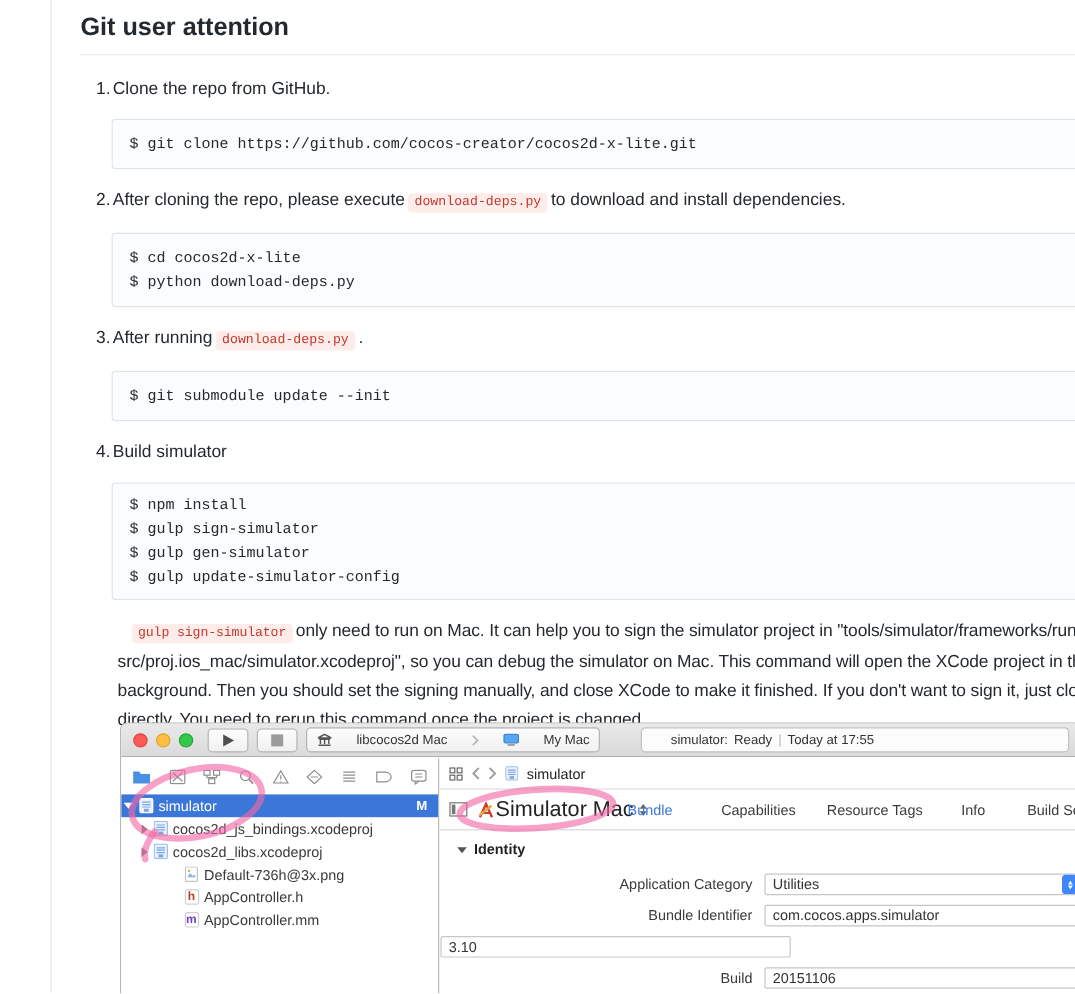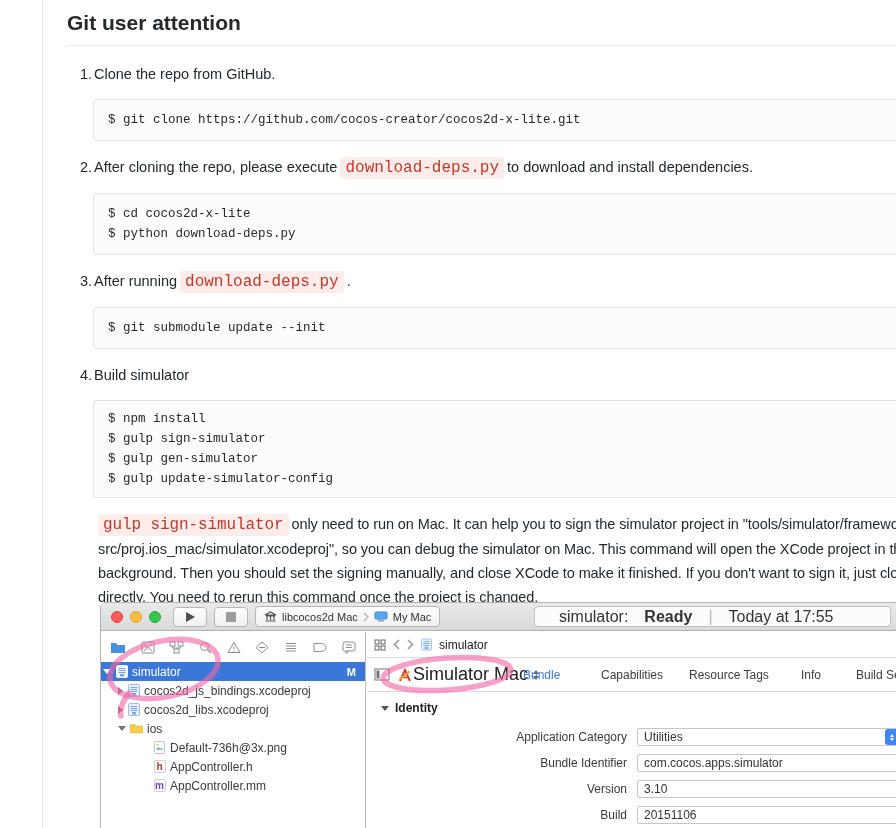--- a/index.html
+++ b/index.html
@@ -7,21 +7,21 @@
   .page { position:relative; width:896px; height:828px; overflow:hidden; background:#fff;
           font-family:"Liberation Sans", sans-serif; color:#24292e; }
   .md-border { position:absolute; left:42px; top:0; bottom:0; border-left:1px solid #e8e8e8; }
   .content { position:absolute; left:67px; top:0; width:1010px; }
 
   h1.title { font-size:21px; font-weight:700; color:#24292e;
              padding:11px 0 10px; border-bottom:1px solid #e9ebee; margin-bottom:16px; width:1010px; }
 
   .li { font-size:14.5px; line-height:24px; color:#24292e; margin-bottom:13px; white-space:nowrap; }
   .li .num { display:inline-block; margin-left:13px; width:14px; }
-  .chip { font-family:"Liberation Mono", monospace; font-size:16px; color:#c0392b;
+  .chip { font-family:"Liberation Mono", monospace; font-size:11px; color:#c0392b;
           background:#fdecea; border-radius:3px; padding:2px 5px; margin:0 3px; }
   .codeblock { margin-left:26px; width:905px; background:#fbfcfd; border:1px solid #e2e5e8;
                border-radius:3px; padding:10px 14px; margin-bottom:14px; }
   .codeblock .cline { font-family:"Liberation Mono", monospace; font-size:12.5px; line-height:20px;
                       color:#24292e; white-space:pre; }
   .cb4 { padding:8px 14px; }
 
   .note { margin-left:31px; margin-top:3px; font-size:14.5px; letter-spacing:-0.1px;
           line-height:24px; color:#24292e; }
   .note .nline { white-space:nowrap; }
@@ -38,26 +38,26 @@
   .tl.red { background:#fc5b57; border:1px solid #e2423e; }
   .tl.yel { background:#fdbe41; border:1px solid #e0a32e; }
   .tl.grn { background:#34c84a; border:1px solid #23a83a; }
   .tb-btn { width:34px; height:20px; background:linear-gradient(#fdfdfd,#f0f0f0);
             border:1px solid #b7b7b7; border-radius:4px; display:flex; align-items:center;
             justify-content:center; margin-right:7px; }
   .play-tri { width:0; height:0; border-left:9px solid #4e4e4e; border-top:5.5px solid transparent;
               border-bottom:5.5px solid transparent; }
   .stop-sq { width:10px; height:10px; background:#9b9b9b; }
   .scheme { height:21px; background:linear-gradient(#fdfdfd,#f1f1f1); border:1px solid #b7b7b7;
-            border-radius:4px; display:flex; align-items:center; gap:5px; padding:0 8px;
+            border-radius:4px; display:flex; align-items:center; gap:20px; padding:0 8px;
             font-size:11px; color:#333; white-space:nowrap; }
   .status { position:absolute; left:433px; top:3px; width:357px; height:21px; background:#fcfcfc;
             border:1px solid #c2c2c2; border-radius:4px; display:flex; align-items:center;
-            font-size:16px; color:#333; padding-left:24px; gap:16px; white-space:nowrap; }
-  .status .bold { font-weight:700; }
+            font-size:11px; color:#333; padding-left:24px; gap:5px; white-space:nowrap; }
+  .status .bold { font-weight:400; }
   .status .div { color:#b5b5b5; }
 
   .xc-sidebar { position:absolute; left:0; top:29px; width:265px; bottom:0; background:#fff;
                 border-right:1px solid #b9b9b9; overflow:hidden; }
   .navicons { height:30px; display:flex; align-items:center; padding:0 9px;
               justify-content:space-between; }
   .navicons svg { display:block; }
   .tree { }
   .trow { height:19px; display:flex; align-items:center; font-size:12px; color:#3a3a3a;
           white-space:nowrap; position:relative; }
@@ -146,21 +146,21 @@
     </div>
 
     <div class="codeblock cb4">
       <div class="cline">$ npm install</div>
       <div class="cline">$ gulp sign-simulator</div>
       <div class="cline">$ gulp gen-simulator</div>
       <div class="cline">$ gulp update-simulator-config</div>
     </div>
 
     <div class="note">
-      <div class="nline"><span class="chip" style="margin-left:0;">gulp sign-simulator</span><span>only need to run on Mac. It can help you to sign the simulator project in "tools/simulator/frameworks/runtime-</span></div>
+      <div class="nline"><span class="chip" style="margin-left:12px;">gulp sign-simulator</span><span>only need to run on Mac. It can help you to sign the simulator project in "tools/simulator/frameworks/runtime-</span></div>
       <div class="nline">src/proj.ios_mac/simulator.xcodeproj", so you can debug the simulator on Mac. This command will open the XCode project in the</div>
       <div class="nline">background. Then you should set the signing manually, and close XCode to make it finished. If you don't want to sign it, just close it</div>
       <div class="nline">directly. You need to rerun this command once the project is changed.</div>
     </div>
   </div>
 
   <div class="xcode">
 
     <div class="xc-toolbar">
       <div class="traffic">
@@ -263,29 +263,20 @@
         <div class="trow ind1">
           <span class="disc-right"></span>
           <span class="ticon">
               <svg width="12" height="13" viewBox="0 0 12 13">
                 <rect x="0.5" y="0.5" width="11" height="12" rx="1.5" fill="#eaf2fd" stroke="#9fbde9"></rect>
                 <path d="M2.5 3.5 h7 M2.5 5.5 h7 M2.5 7.5 h7" stroke="#7aa7e8"></path>
                 <rect x="4" y="9" width="4" height="2.5" fill="#7aa7e8"></rect>
               </svg>
             </span>
           <span>cocos2d_libs.xcodeproj</span>
-        </div>
-        <div class="trow ind1">
-          <span class="disc-down"></span>
-          <span class="ticon">
-              <svg width="14" height="11" viewBox="0 0 14 11">
-                <path d="M0.5 1.5 h5 l1 1.5 h7 v7 h-13 Z" fill="#ffcf4f" stroke="#e8b73e"></path>
-              </svg>
-            </span>
-          <span>ios</span>
         </div>
         <div class="trow ind2">
           <span class="ticon">
               <svg width="11" height="13" viewBox="0 0 11 13">
                 <rect x="0.5" y="0.5" width="10" height="12" rx="1" fill="#fff" stroke="#c2c2c2"></rect>
                 <path d="M2 9 L4.5 5.5 L6.5 8 L8 6.5 L9 9 Z" fill="#8fb3d9"></path>
                 <circle cx="3.5" cy="3.8" r="1" fill="#e3b34c"></circle>
               </svg>
             </span>
           <span>Default-736h@3x.png</span>
@@ -361,21 +352,20 @@
             <span class="combo-stepper">
                 <i class="up"></i>
                 <i class="dn"></i>
               </span>
           </div>
           <div class="frow">
             <span class="f-label">Bundle Identifier</span>
             <input class="f-input" value="com.cocos.apps.simulator" style="">
           </div>
           <div class="frow">
-            <span class="f-label">Version</span>
             <input class="f-input" value="3.10" style="">
           </div>
           <div class="frow">
             <span class="f-label">Build</span>
             <input class="f-input" value="20151106" style="">
           </div>
         </div>
       </div>
     </div>
 

